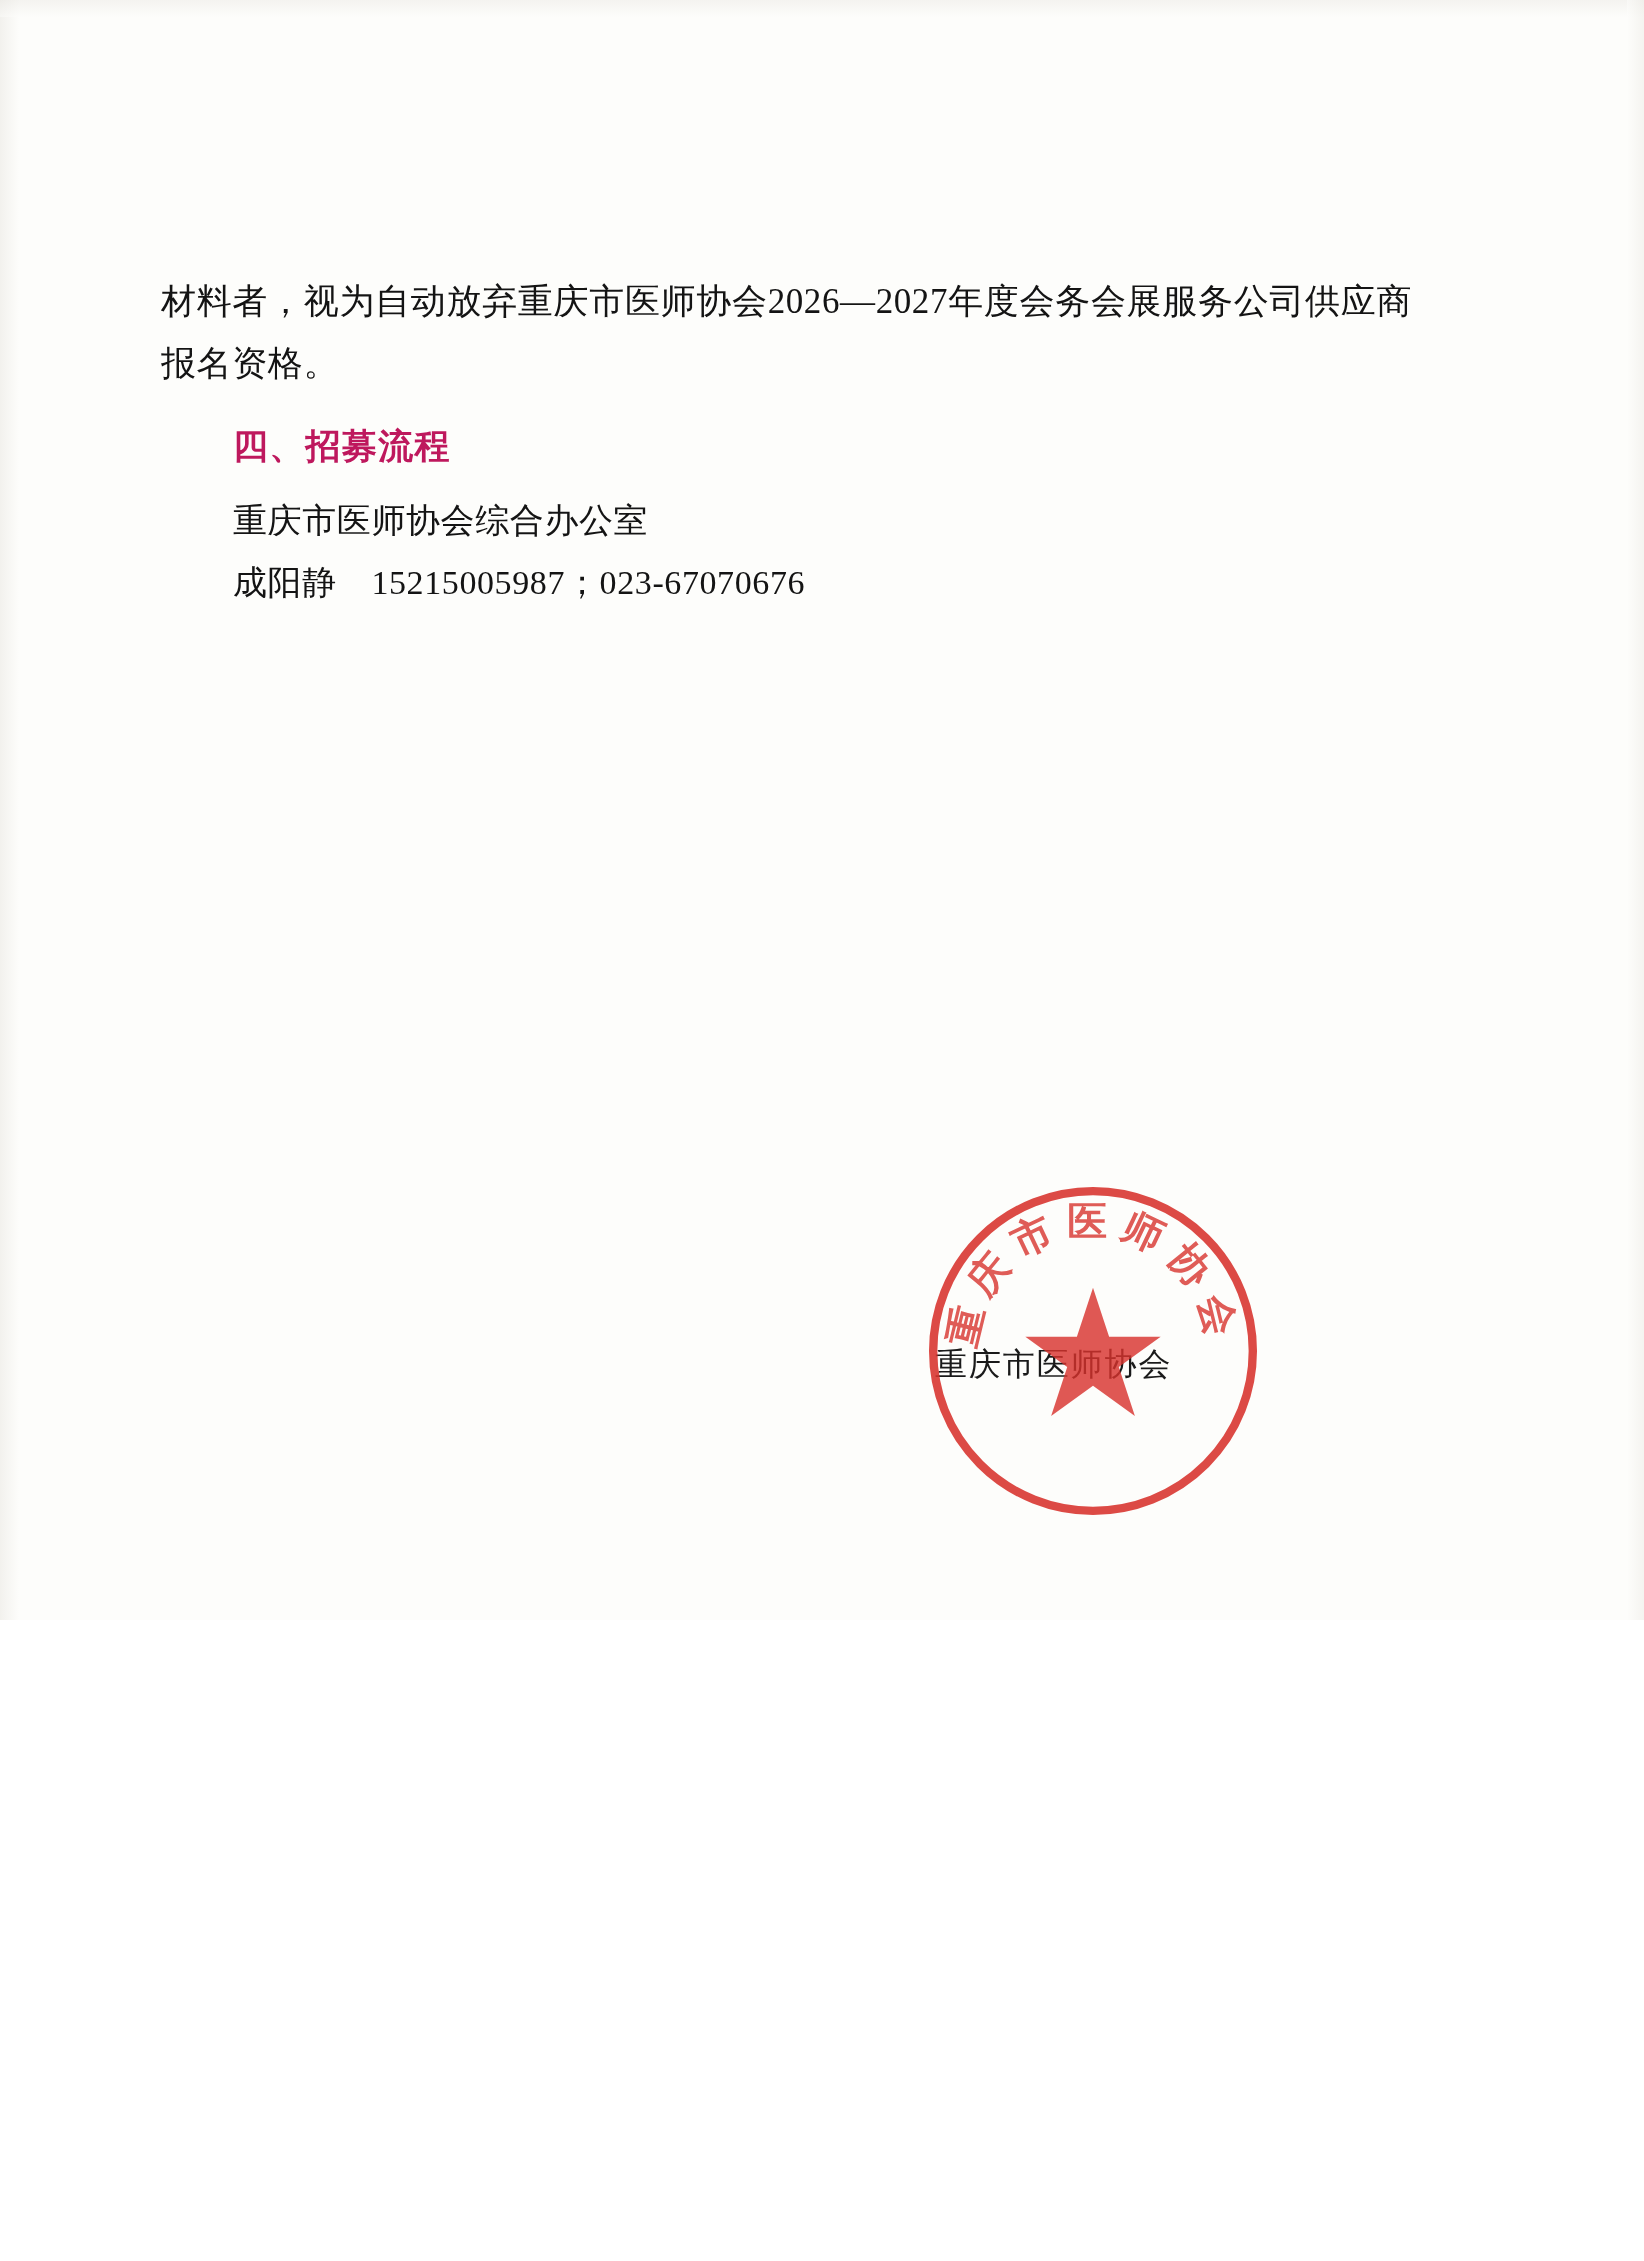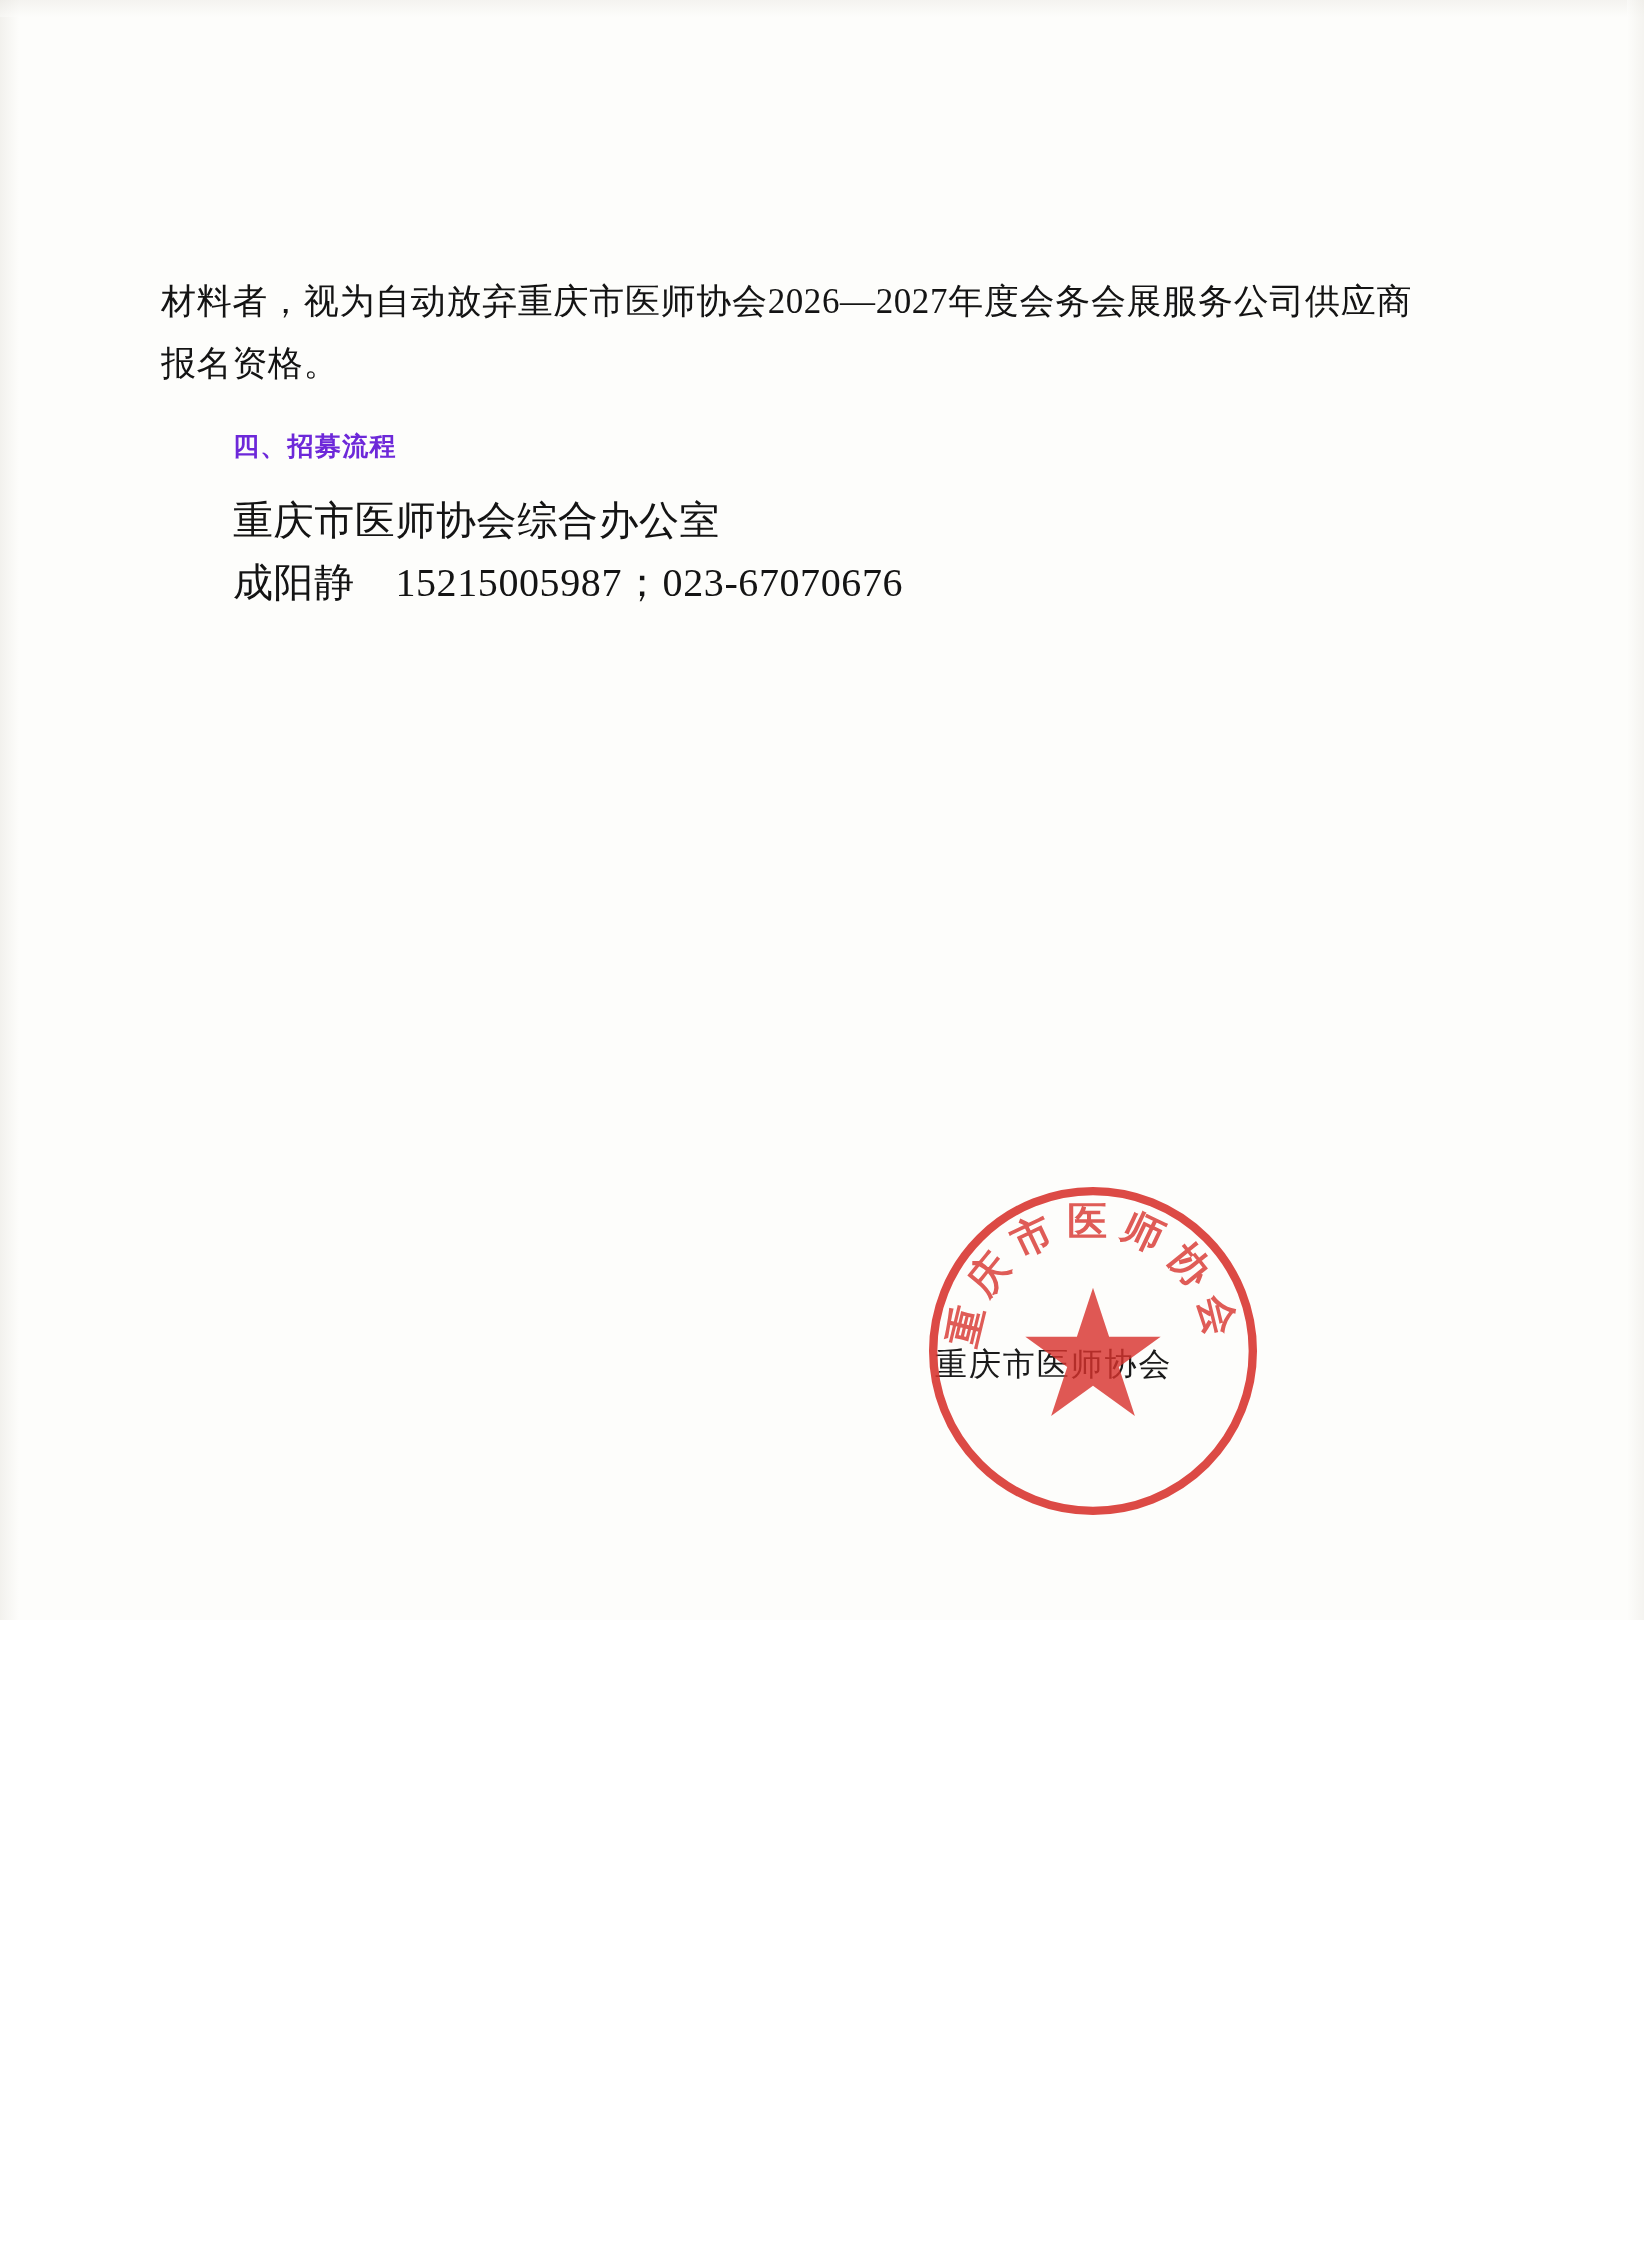--- a/index.html
+++ b/index.html
@@ -53,30 +53,30 @@
     color: #141414;
     letter-spacing: 0.6px;
     text-align: justify;
     margin: 0 0 2.6px 0;
     white-space: pre-wrap;
   }
   .para.indent {
     text-indent: 72px;
   }
   .heading {
-    font-size: 26px;
+    font-size: 35px;
     line-height: 62px;
     font-weight: bold;
-    color: #6d28d9;
+    color: #be185d;
     letter-spacing: 1.3px;
     text-indent: 72px;
     margin: 6.4px 0 1.3px 0;
   }
   .plain-line {
-    font-size: 40px;
+    font-size: 34px;
     line-height: 62px;
     color: #141414;
     text-indent: 72px;
     letter-spacing: 0.6px;
     margin: 0;
   }
   .gap-small { height: 11.6px; }
 
   
   .sign-block {

